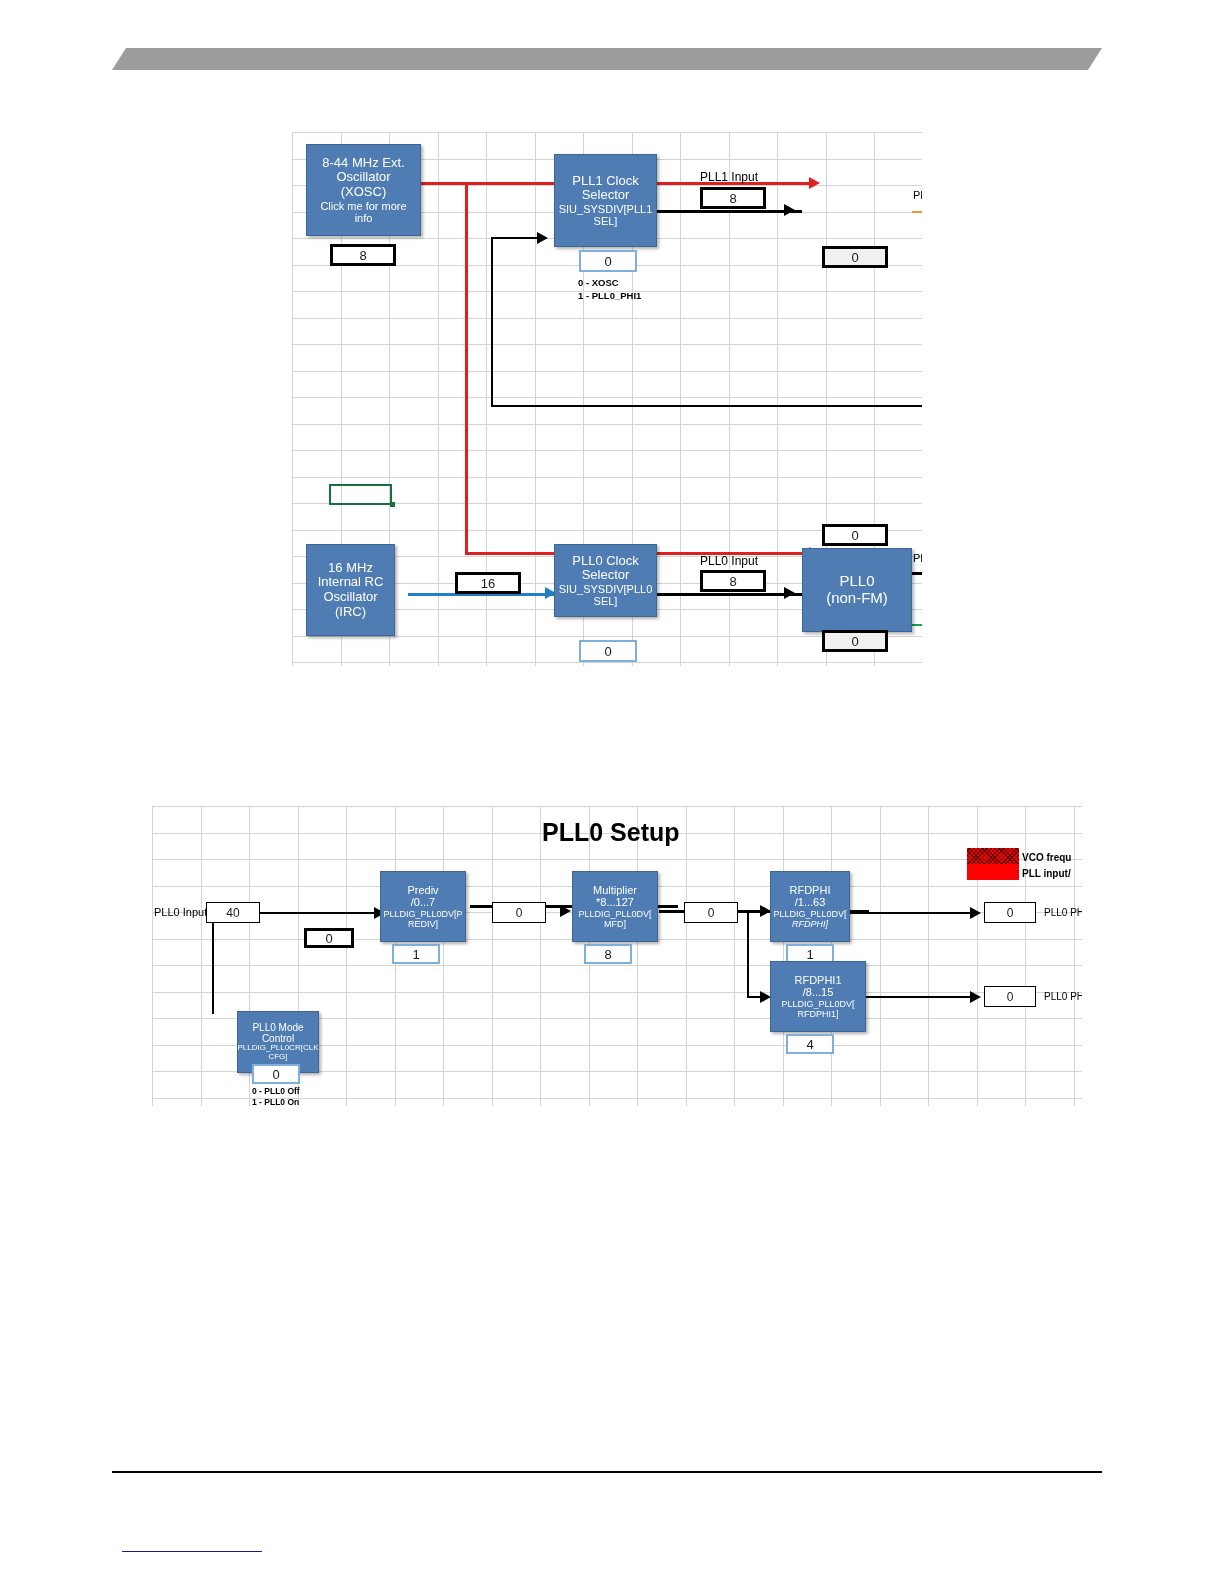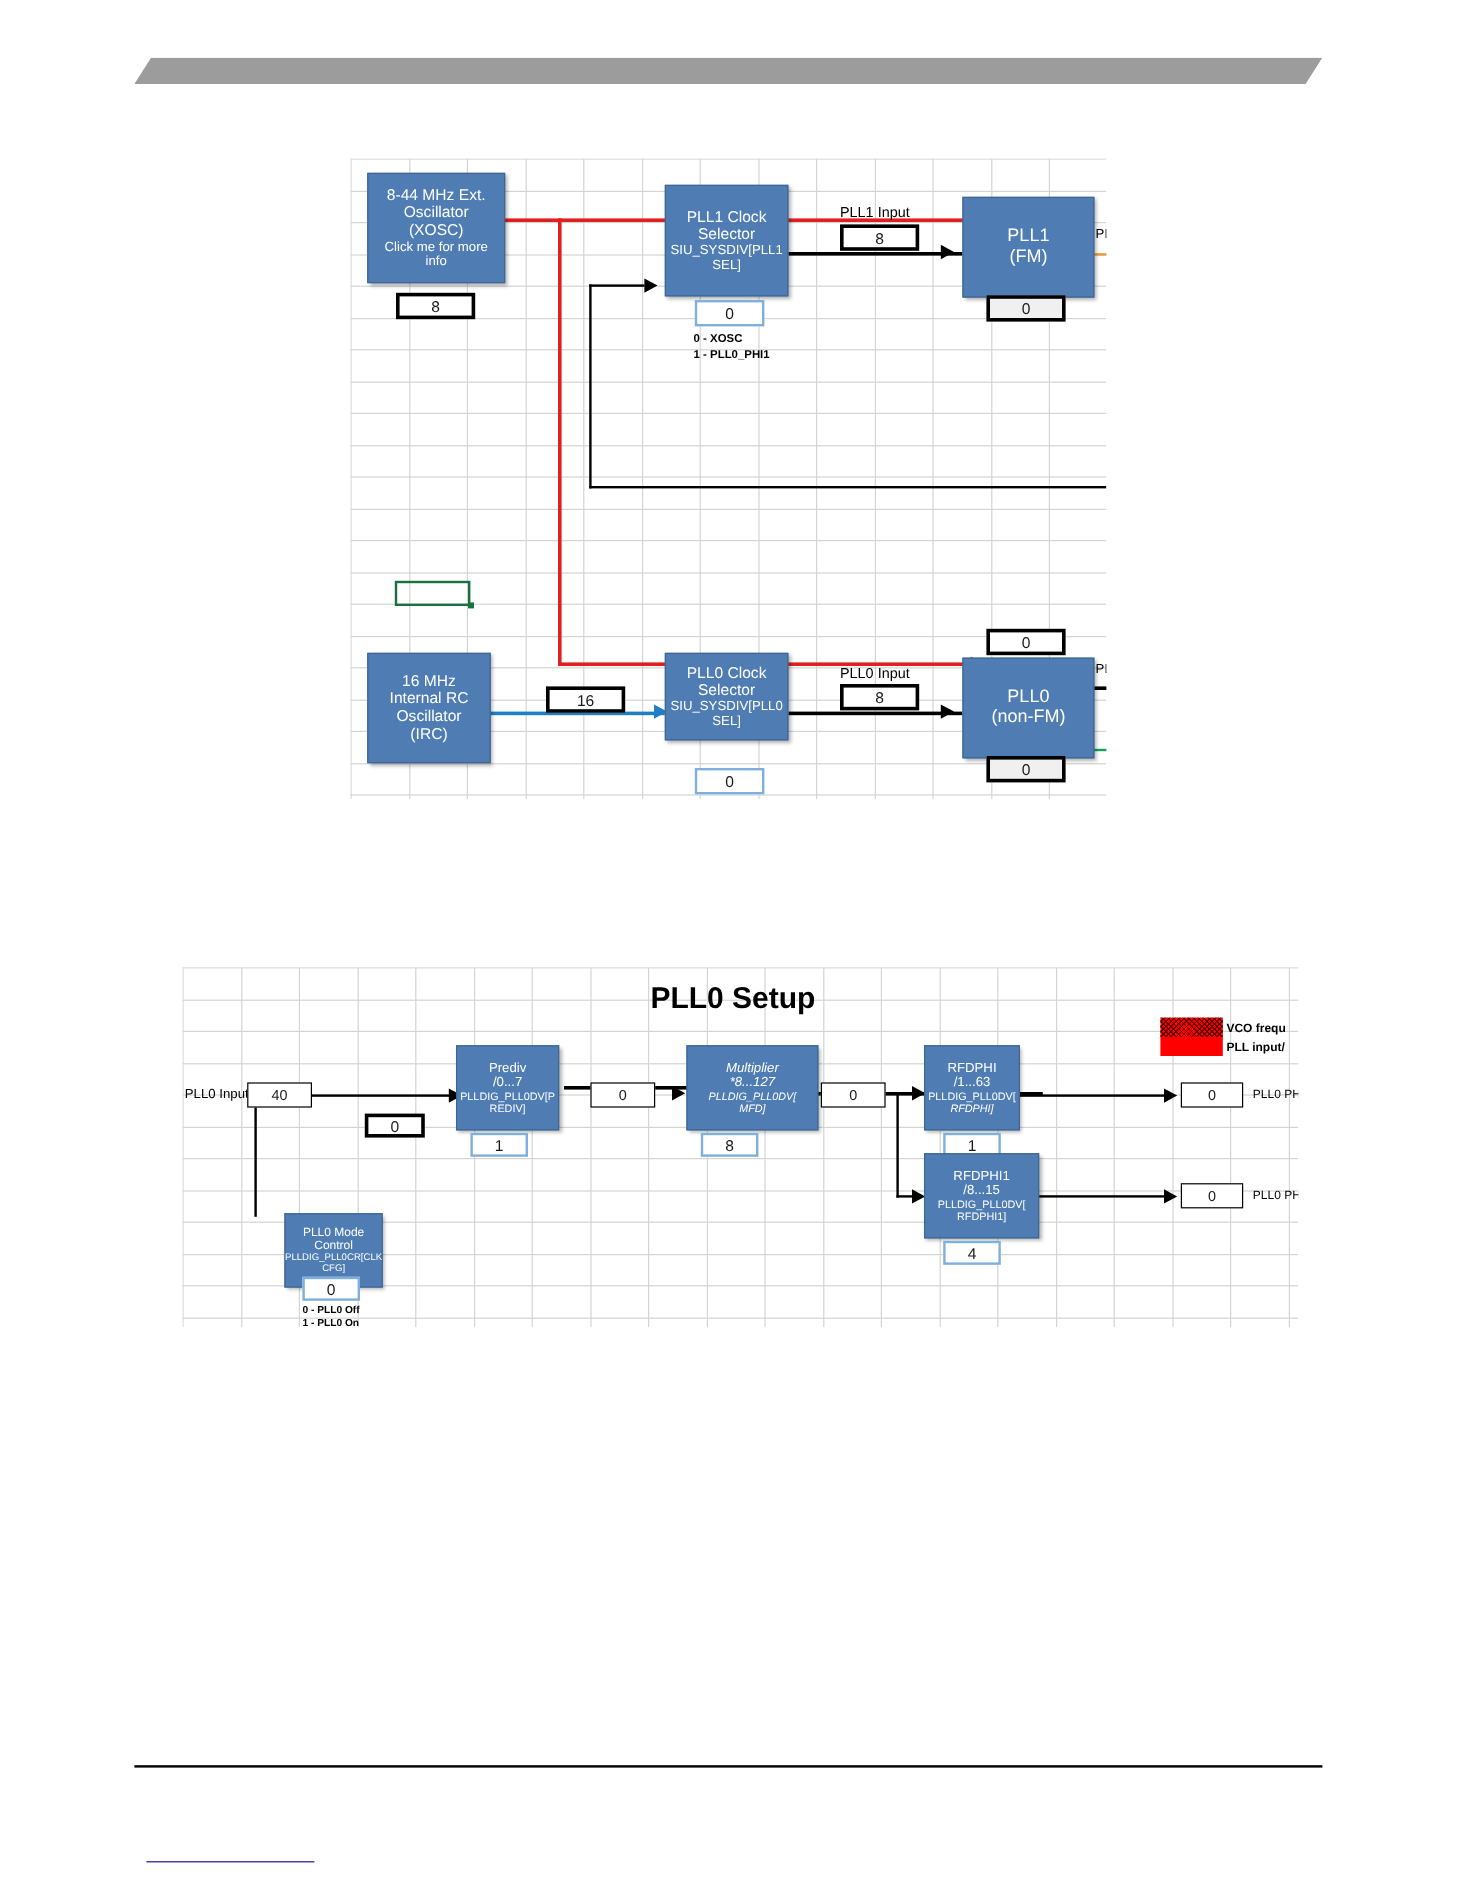--- a/index.html
+++ b/index.html
@@ -186,33 +186,29 @@
     <div class="note" style="left:286px;top:145px;">
       <div>0 - XOSC</div>
       <div>1 - PLL0_PHI1</div>
     </div>
 
     <div class="lbl" style="left:408px;top:38px;">PLL1 Input</div>
     <div class="vcell" style="left:408px;top:55px;width:66px;height:22px;">
       <span>8</span>
     </div>
 
-    <div class="bbox" style="left:510px;top:32px;width:110px;height:84px;">
-      <div class="l1" style="font-size:15px;">PLL1</div>
-      <div class="l2" style="font-size:15px;">(FM)</div>
-    </div>
     <div class="vcell gray" style="left:530px;top:114px;width:66px;height:22px;">
       <span>0</span>
     </div>
     <div class="lbl" style="left:621px;top:57px;font-size:11px;">PLL</div>
 
     <div class="greenbox" style="left:37px;top:352px;width:63px;height:21px;"></div>
     <div class="greenhandle" style="left:98px;top:370px;"></div>
 
-    <div class="bbox" style="left:14px;top:412px;width:103px;height:92px;">
+    <div class="bbox" style="left:14px;top:412px;width:89px;height:92px;">
       <div class="l1">16 MHz</div>
       <div class="l2">Internal RC</div>
       <div class="l2">Oscillator</div>
       <div class="l2">(IRC)</div>
     </div>
     <div class="vcell" style="left:163px;top:440px;width:66px;height:22px;">
       <span>16</span>
     </div>
 
     <div class="bbox" style="left:262px;top:412px;width:103px;height:73px;">
@@ -322,21 +318,21 @@
       <div class="l4" style="font-size:9px;">PLLDIG_PLL0DV[P</div>
       <div class="l4" style="font-size:9px;">REDIV]</div>
     </div>
     <div class="bcell" style="left:240px;top:138px;width:48px;height:20px;">
       <span>1</span>
     </div>
     <div class="ocell" style="left:340px;top:96px;width:54px;height:21px;">
       <span>0</span>
     </div>
 
-    <div class="bbox" style="left:420px;top:65px;width:110px;height:71px;font-style:italic;">
+    <div class="bbox" style="left:420px;top:65px;width:86px;height:71px;">
       <div class="l3" style="font-size:11px;">Multiplier</div>
       <div class="l3" style="font-size:11px;">*8...127</div>
       <div class="l4" style="font-size:9px;">PLLDIG_PLL0DV[</div>
       <div class="l4" style="font-size:9px;">MFD]</div>
     </div>
     <div class="bcell" style="left:432px;top:138px;width:48px;height:20px;">
       <span>8</span>
     </div>
     <div class="ocell" style="left:532px;top:96px;width:54px;height:21px;">
       <span>0</span>

